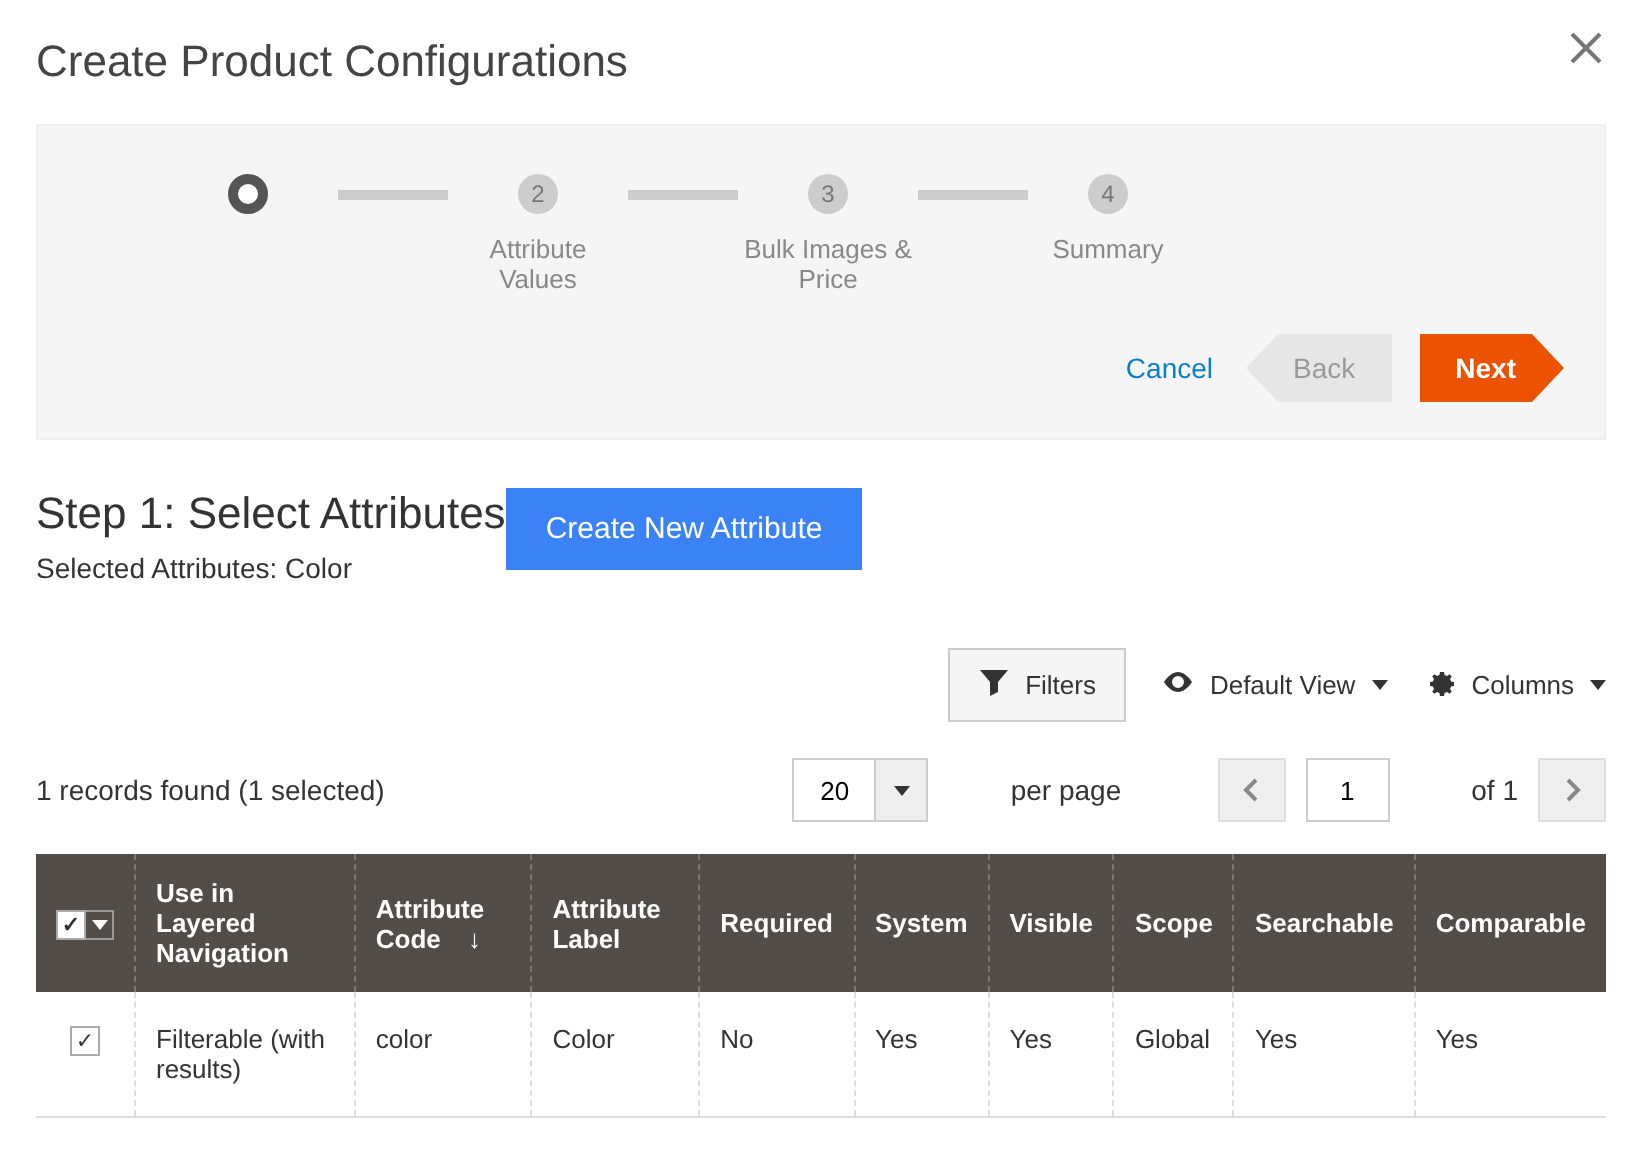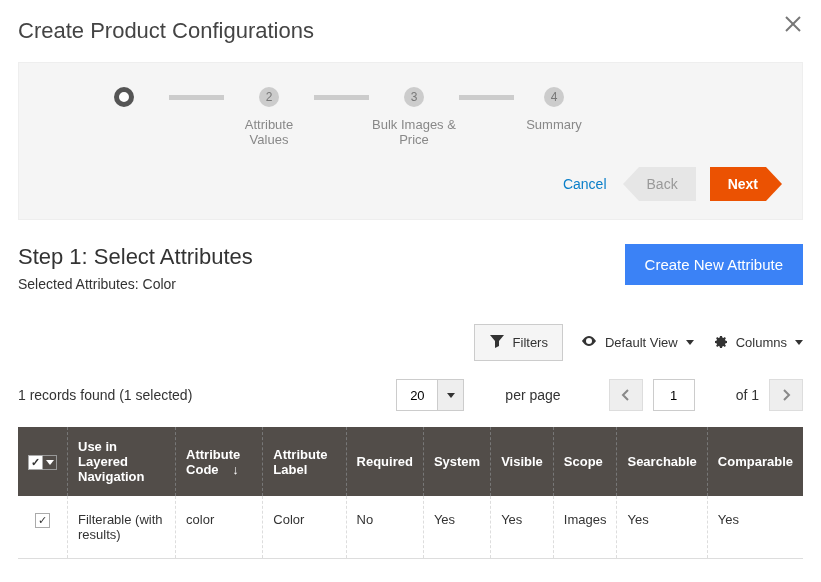--- a/index.html
+++ b/index.html
@@ -124,21 +124,21 @@
     content: "";
     position: absolute;
     right: -16px;
     top: 0;
     border-top: 17px solid transparent;
     border-bottom: 17px solid transparent;
     border-left: 16px solid #eb5202;
   }
   .step-heading-row {
     display: flex;
-    justify-content: space-between;
+    justify-content: flex-start;
     align-items: flex-start;
     margin-bottom: 6px;
   }
   h2.step-title {
     font-size: 22px;
     font-weight: 400;
     margin: 0 0 6px 0;
     color: #333;
   }
   .selected-attrs {
@@ -438,19 +438,19 @@
       <tr>
         <td class="chk-cell">
           <span class="chk">✓</span>
         </td>
         <td>Filterable (with results)</td>
         <td>color</td>
         <td>Color</td>
         <td>No</td>
         <td>Yes</td>
         <td>Yes</td>
-        <td>Images</td>
+        <td>Global</td>
         <td>Yes</td>
         <td>Yes</td>
       </tr>
     </tbody>
   </table>
 </div>
 
 </body></html>

